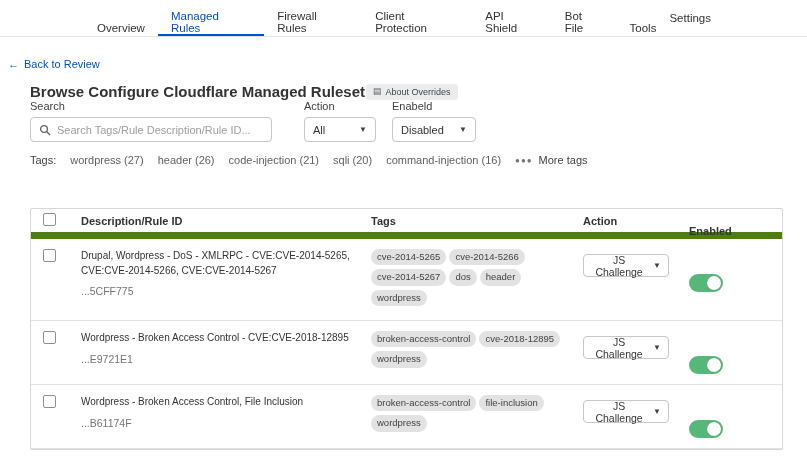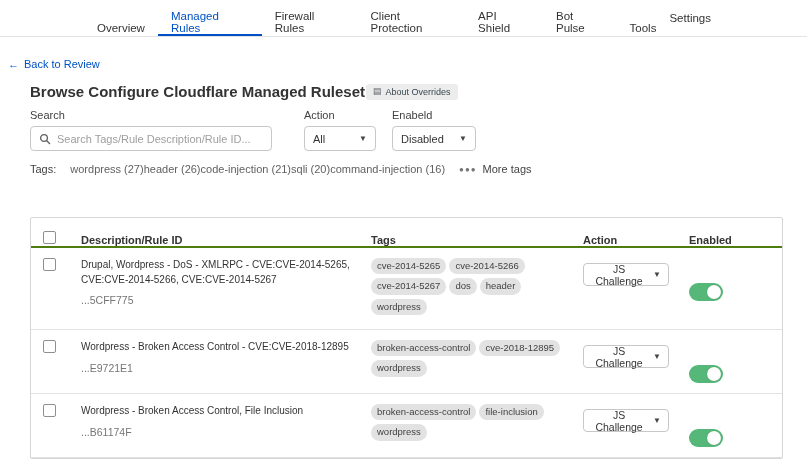--- a/index.html
+++ b/index.html
@@ -18,39 +18,39 @@
   
   .back-row { padding:20px 24px 0 8px; }
   .back-link { color:#0051c3; font-size:11px; text-decoration:none; display:inline-flex; gap:5px; align-items:center; cursor:pointer; }
   
   .content { padding:0 24px 0 30px; }
   .title-row { margin-top:12px; display:flex; align-items:center; gap:1px; }
   .title-row h1 { margin:0; font-size:15px; font-weight:700; color:#333; }
   .about-badge { display:inline-flex; align-items:center; gap:4px; background:#ececec; border-radius:3px; padding:3px 7px; font-size:9px; color:#37474f; cursor:pointer; }
   .badge-icon { font-size:9px; color:#5f6368; line-height:1; }
   
-  .filters { display:flex; margin-top:9px; }
+  .filters { display:flex; }
   .filter label { display:block; font-size:11px; color:#424242; margin-bottom:5px; }
   .f-search { width:242px; }
   .f-action { margin-left:32px; width:72px; }
   .f-enabled { margin-left:16px; width:84px; }
   .search-box { display:flex; align-items:center; gap:6px; height:25px; border:1px solid #c7c7c7; border-radius:4px; padding:0 8px; background:#fff; }
   .search-box input { border:none; outline:none; flex:1; font-family:"Liberation Sans",sans-serif; font-size:11px; color:#333; padding:0; background:transparent; }
   .search-box input::placeholder { color:#9e9e9e; }
   .select { height:25px; border:1px solid #c7c7c7; border-radius:4px; background:#fff; display:flex; align-items:center; justify-content:space-between; padding:0 8px; font-size:11px; color:#333; cursor:pointer;text-align:center; }
   .chevron { font-size:8px; color:#444; margin-left:6px; }
   
   .tags-bar { margin-top:12px; display:flex; align-items:center; gap:14px; font-size:11px; }
   .tags-label { color:#424242; }
   .tag-link { color:#616161; cursor:pointer; }
   .more-tags { display:inline-flex; align-items:center; gap:6px; color:#424242; cursor:pointer; }
   .ellipsis { font-size:8px; letter-spacing:1px; color:#757575; }
   
   .table { margin-top:42px; border:1px solid #d6d6d6; border-radius:2px; background:#fff; }
-  .thead { display:flex; align-items:flex-end; height:30px; border-bottom:2px solid #4d7c0f; font-size:11px; font-weight:700; color:#333; }
+  .thead { display:flex; align-items:center; height:30px; border-bottom:7px solid #4d7c0f; font-size:11px; font-weight:700; color:#333; }
   .trow { display:flex; align-items:flex-start; padding:10px 0; border-bottom:1px solid #e2e2e2; }
   .col-check { width:50px; padding-left:12px; flex-shrink:0; }
   .col-desc { width:290px; padding-right:14px; flex-shrink:0; }
   .col-tags { width:212px; padding-right:12px; flex-shrink:0; }
   .col-action { width:106px; flex-shrink:0; }
   .col-enabled { flex:1;margin-top:20px; }
   .trow .col-action, .trow .col-enabled { padding-top:5px; }
   input[type=checkbox] { appearance:none; -webkit-appearance:none; width:13px; height:13px; border:1px solid #8f8f8f; border-radius:2px; background:#fff; margin:0; cursor:pointer; }
   .desc { font-size:10px; color:#333; line-height:1.45; }
   .rule-id { margin-top:7px; font-size:10.5px; color:#757575; }
@@ -66,21 +66,21 @@
 
 <div>
 
   <header class="topnav">
     <nav class="tabs">
         <div class="tab">Overview</div>
         <div class="tab active">Managed Rules</div>
         <div class="tab">Firewall Rules</div>
         <div class="tab">Client Protection</div>
         <div class="tab">API Shield</div>
-        <div class="tab">Bot Pulse</div>
+        <div class="tab">Bot File</div>
         <div class="tab">Tools</div>
       </nav>
     <div class="settings-tab">Settings</div>
   </header>
 
   <div class="back-row">
     <a class="back-link">
       <span>←</span>
       <span>Back to Review</span>
     </a>
@@ -120,21 +120,21 @@
         <label>Enabeld</label>
         <div class="select">
           <span>Disabled</span>
           <span class="chevron">▼</span>
         </div>
       </div>
     </div>
 
     <div class="tags-bar">
       <span class="tags-label">Tags:</span>
-      <span id="tags-list" style="display:inline-flex;">
+      <span id="tags-list" style="display:inline-flex;gap:14px;">
           <span class="tag-link">wordpress (27)</span>
           <span class="tag-link">header (26)</span>
           <span class="tag-link">code-injection (21)</span>
           <span class="tag-link">sqli (20)</span>
           <span class="tag-link">command-injection (16)</span>
         </span>
       <span class="more-tags">
         <span class="ellipsis">●●●</span>
         <span>More tags</span>
       </span>

